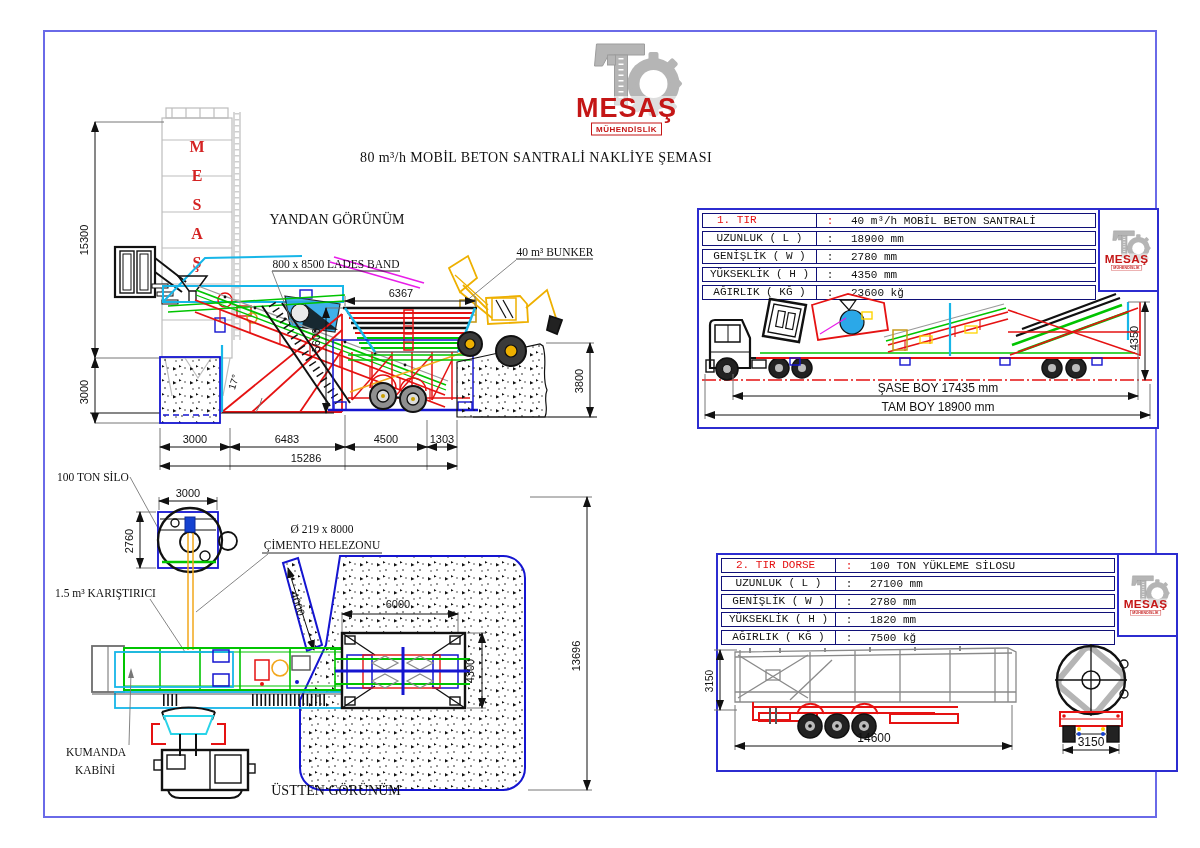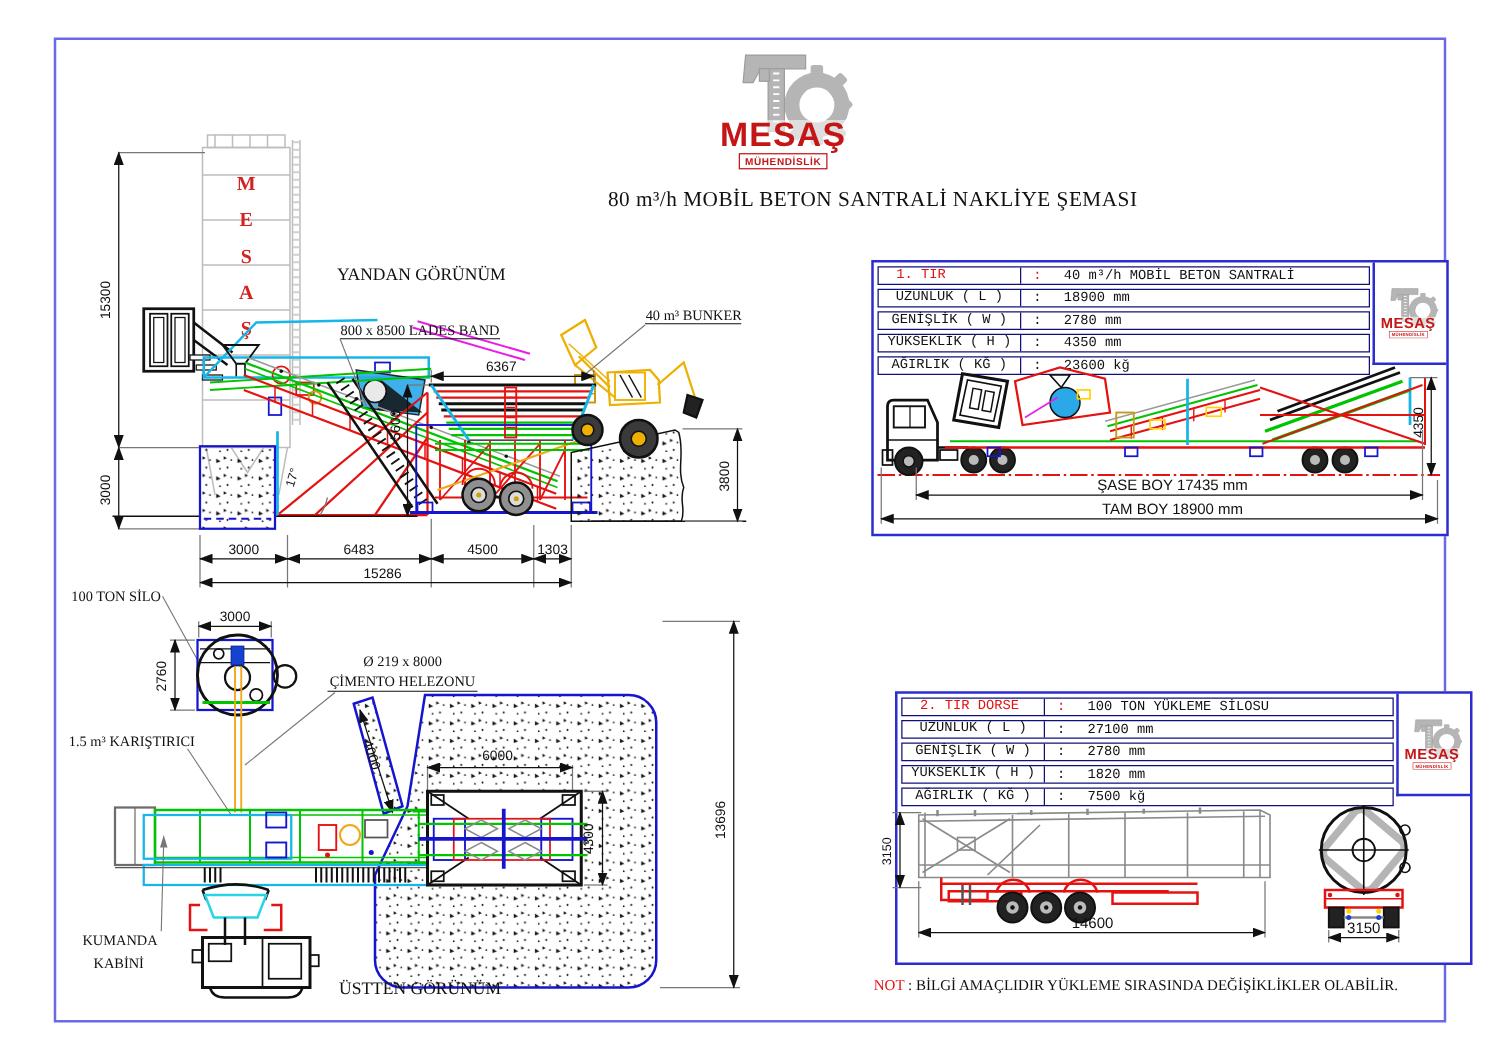--- a/index.html
+++ b/index.html
@@ -2,22 +2,22 @@
 <html><head>
 <meta charset="utf-8">
 <style>
   html,body{margin:0;padding:0;background:#fff;}
   #page{position:relative;width:1200px;height:848px;background:#fff;overflow:hidden;
         font-family:"Liberation Serif",serif;}
   #frame{position:absolute;left:43px;top:30px;width:1110px;height:784px;
          border:2px solid #6a6ae8;}
   
   #logo-main{position:absolute;left:572px;top:40px;width:120px;height:96px;}
-  #title{position:absolute;left:360px;top:150px;width:550px;text-align:right;
-         font-size:17px;color:#111;letter-spacing:.4px;}
+  #title{position:absolute;left:360px;top:150px;width:550px;text-align:left;
+         font-size:14px;color:#111;letter-spacing:.4px;}
   
   .block{position:absolute;border:2px solid #2c2cd0;background:#fff;}
   #block1{left:697px;top:208px;width:458px;height:217px;}
   #block2{left:716px;top:553px;width:458px;height:215px;}
   .spec-table{position:absolute;left:3px;top:3px;width:394px;}
   .spec-row{display:flex;align-items:center;height:13px;border:1px solid #101078;
             margin-bottom:3px;font-size:11px;color:#111;background:#fff;font-family:Liberation Mono, monospace;}
   .spec-label{width:113px;text-align:center;border-right:1px solid #101078;height:13px;line-height:13px;}
   .spec-label.hl{text-align:left;padding-left:14px;width:99px;}
   .spec-colon{width:26px;text-align:center;}
@@ -767,14 +767,13 @@
     </g>
 
     <g stroke="#777" stroke-width="1">
       <line x1="1063" y1="744" x2="1063" y2="754"></line>
         <line x1="1119" y1="744" x2="1119" y2="754"></line>
       <line x1="1063" y1="750" x2="1119" y2="750" stroke="#111" marker-start="url(#ar2)" marker-end="url(#ar2)"></line>
     </g>
     <text class="dimbig" x="1091" y="746" text-anchor="middle">3150</text>
   </svg>
 
-  <div id="note"><span class="red">NOT</span><span> : BİLGİ AMAÇLIDIR YÜKLEME SIRASINDA DEĞİŞİKLİKLER OLABİLİR.</span></div>
 </div>
 
 </body></html>

